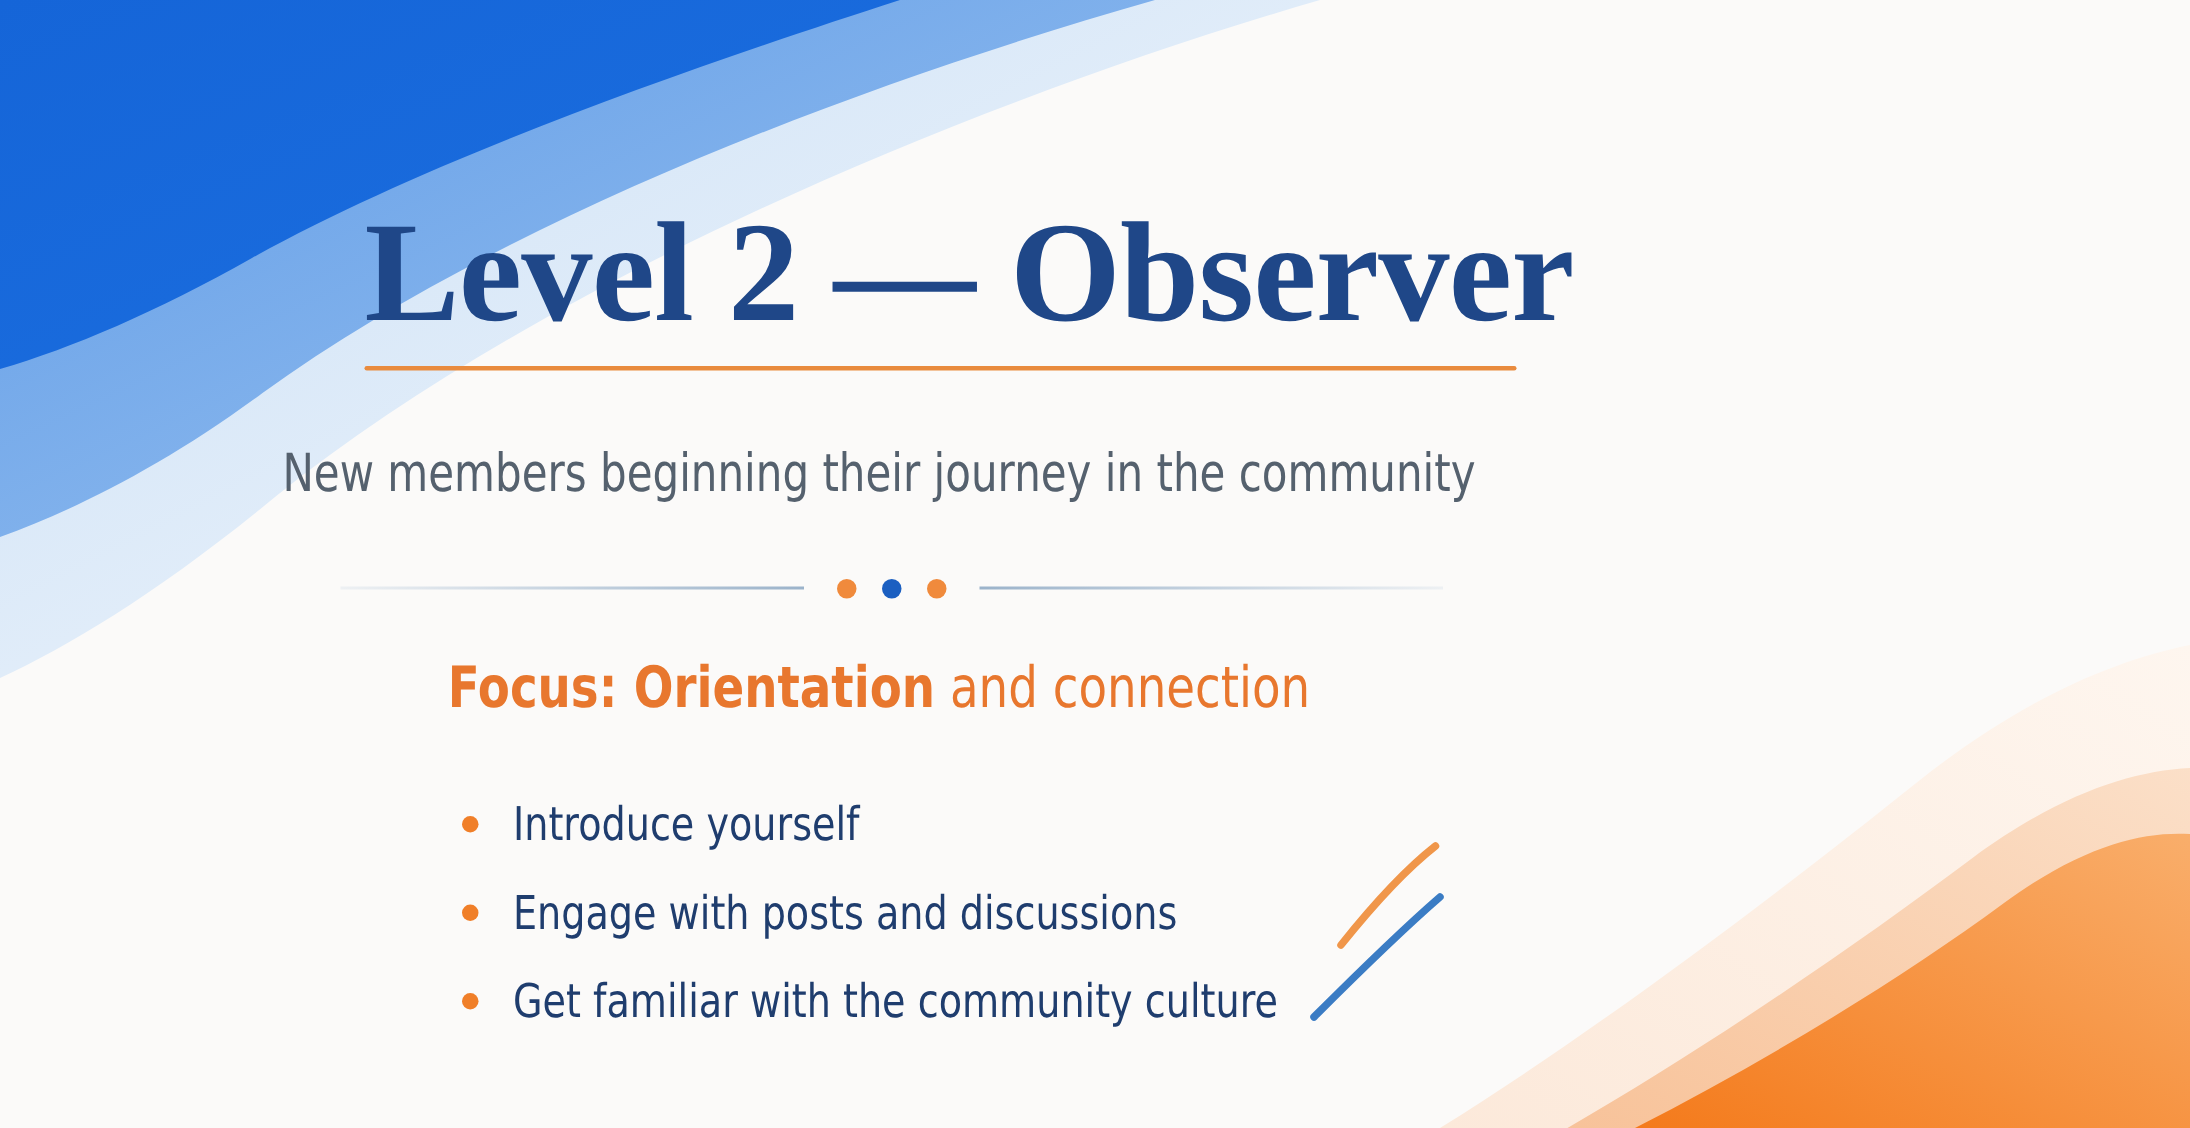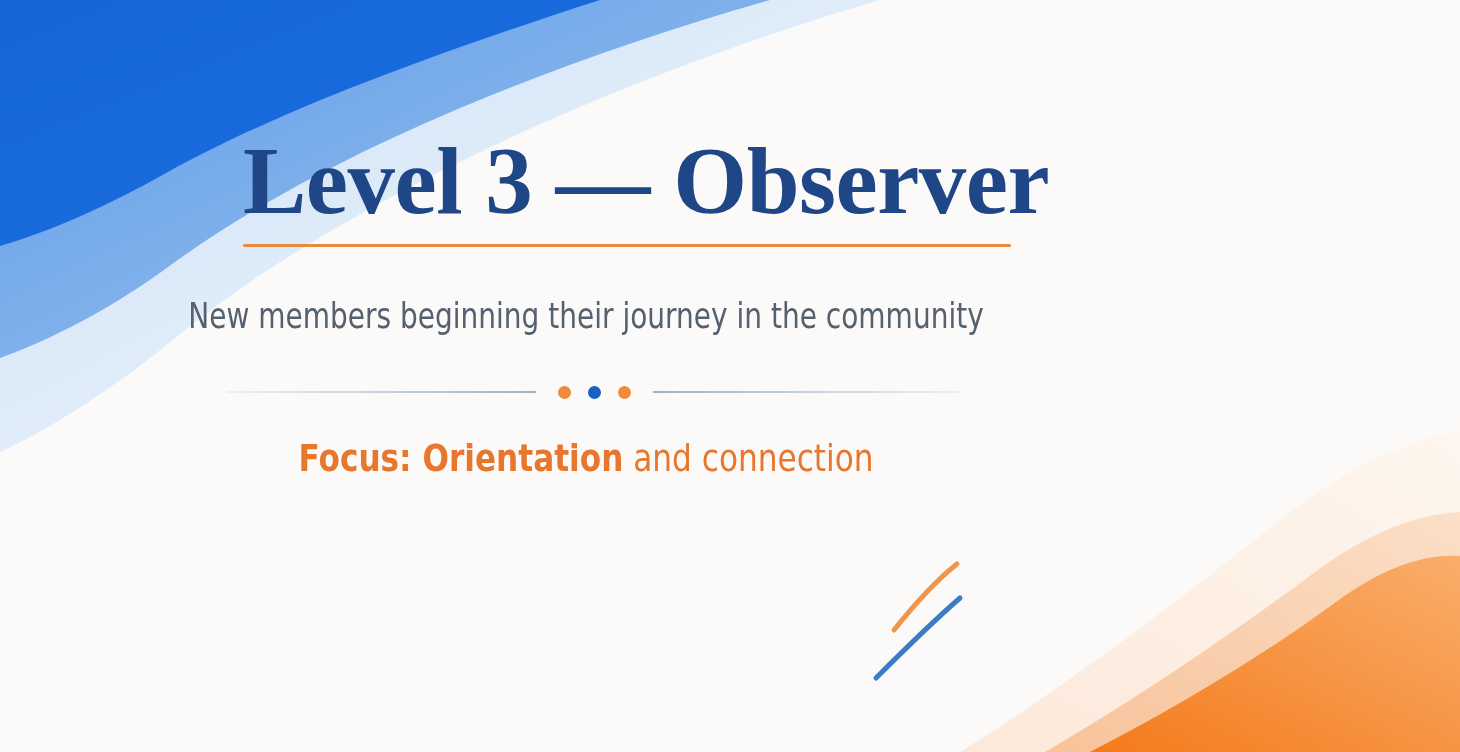--- a/index.html
+++ b/index.html
@@ -206,40 +206,54 @@
     <path d="M0,0 L600,0 C470,42 290,104 168,172 C104,208 48,232 0,246 Z" fill="url(#gBlueDeep)"></path>
 
     <path d="M1460,430 L1460,752 L960,752 C1060,690 1180,600 1280,520 C1348,466 1410,440 1460,430 Z" fill="url(#gOrangePale)"></path>
     <path d="M1460,512 L1460,752 L1045,752 C1135,700 1235,632 1315,572 C1372,530 1420,514 1460,512 Z" fill="url(#gOrangeB)" opacity="0.9"></path>
     <path d="M1460,556 L1460,752 L1090,752 C1180,706 1268,652 1336,602 C1388,564 1428,554 1460,556 Z" fill="url(#gOrangeA)"></path>
   </svg>
 
   <div class="content">
 
     <div class="title-block">
-      <div class="title">Level 3 — Observer</div>
+      <div class="title">Level 2 — Observer</div>
       <div class="title-rule"></div>
     </div>
 
     <div class="subtitle">New members beginning their journey in the community</div>
 
     <div class="divider">
       <span class="div-line"></span>
       <span class="dots">
         <span class="dot" style="background:#F08A3C"></span>
         <span class="dot" style="background:#1B5FC1"></span>
         <span class="dot" style="background:#F08A3C"></span>
       </span>
       <span class="div-line right"></span>
     </div>
 
     <div class="focus">
       <span class="strong">Focus: Orientation</span><span class="light"> and connection</span>
     </div>
 
+    <div class="bullets">
+      <div class="bullet-row">
+        <span class="bullet-dot"></span>
+        <span class="bullet-text">Introduce yourself</span>
+      </div>
+      <div class="bullet-row">
+        <span class="bullet-dot"></span>
+        <span class="bullet-text">Engage with posts and discussions</span>
+      </div>
+      <div class="bullet-row">
+        <span class="bullet-dot"></span>
+        <span class="bullet-text">Get familiar with the community culture</span>
+      </div>
+    </div>
 
     <svg class="accent-strokes" viewBox="0 0 120 145">
       <path d="M32,82 C48,62 72,34 95,16" stroke="#F0964A" stroke-width="5" stroke-linecap="round" fill="none"></path>
       <path d="M14,130 C34,110 68,76 98,50" stroke="#3B7CC4" stroke-width="5" stroke-linecap="round" fill="none"></path>
     </svg>
 
   </div>
 </div>
 
 </body></html>

